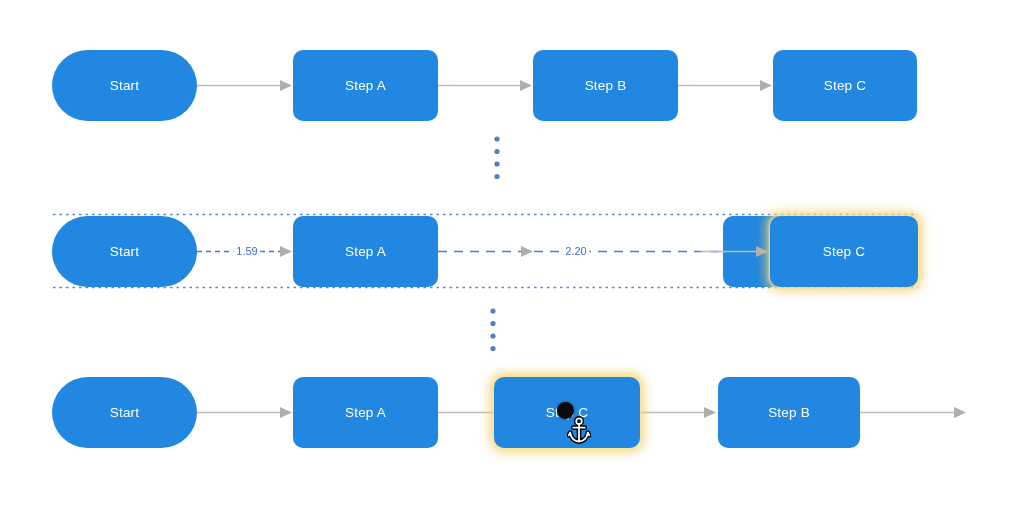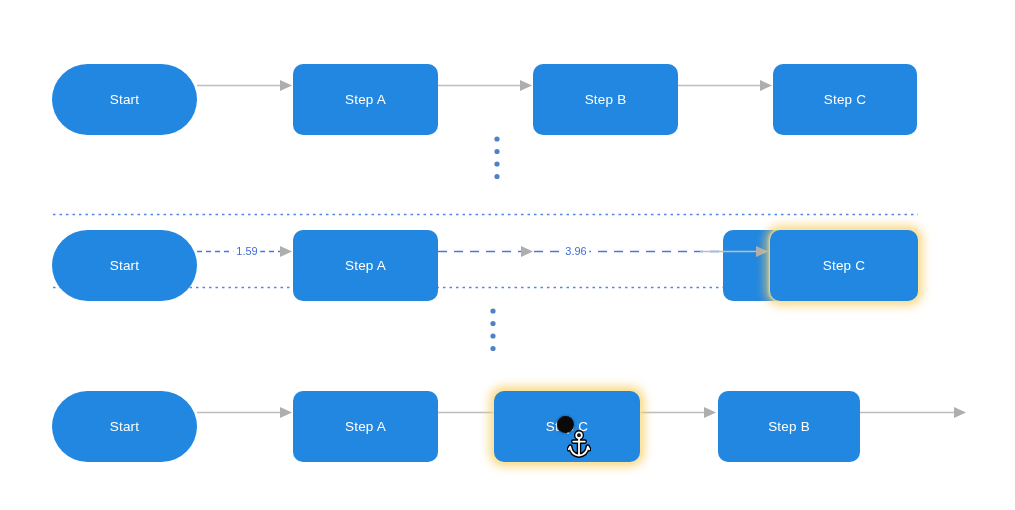--- a/index.html
+++ b/index.html
@@ -15,21 +15,21 @@
   #edges{position:absolute;left:0;top:0;z-index:1;}
   #drag-overlay{position:absolute;left:0;top:0;z-index:3;}
   .gray-line{stroke:var(--connector-gray);stroke-width:1.4;fill:none;}
   .gray-head{fill:var(--arrowhead-gray);stroke:none;}
   .blue-dash-short{stroke:var(--connector-blue);stroke-width:1.5;fill:none;stroke-dasharray:5 4;}
   .blue-dash-long{stroke:var(--connector-blue);stroke-width:1.5;fill:none;stroke-dasharray:9 7;}
   .guide{stroke:var(--guide-line-blue);stroke-width:1.3;fill:none;stroke-dasharray:2.5 4;}
   .edot{fill:var(--ellipsis-dot-blue);}
   .node{position:absolute;height:71px;background:var(--node-fill);border-radius:10px;
         display:flex;align-items:center;justify-content:center;z-index:2;
-        color:var(--node-text);font-size:13.5px;font-weight:500;letter-spacing:.2px;cursor:default;margin-top:14px;}
+        color:var(--node-text);font-size:13.5px;font-weight:500;letter-spacing:.2px;cursor:default;}
   .pill{border-radius:35.5px;}
   .selected{box-shadow:0 0 3px 1px rgba(250,228,150,.95), 0 0 10px 5px rgba(246,205,100,.7);z-index:4;}
   .edge-label{position:absolute;transform:translate(-50%,-50%);z-index:2;
         font-size:11px;color:var(--edge-label-blue);background:#ffffff;padding:0 3px;line-height:14px;}
   .drag-dot{position:absolute;width:17px;height:17px;border-radius:50%;background:var(--drag-handle);
         box-shadow:0 0 3px rgba(0,0,0,.45);z-index:5;}
   .cursor{position:absolute;z-index:6;}
 </style>
 </head>
 <body>
@@ -90,21 +90,21 @@
 
   <div class="node pill" style="left:52px;top:216px;width:145px">
     <span>Start</span>
     </div>
   <div class="node" style="left:293px;top:216px;width:145px">
     <span>Step A</span>
     </div>
   <div class="node" style="left:723px;top:216px;width:142px"></div>
 
   <div class="edge-label" style="left:247px;top:251px">1.59</div>
-  <div class="edge-label" style="left:576px;top:251px">3.96</div>
+  <div class="edge-label" style="left:576px;top:251px">2.20</div>
 
   <svg id="drag-overlay" width="1015" height="510">
     <line class="gray-line" x1="700" y1="251.5" x2="756" y2="251.5"></line>
     <polygon class="gray-head" points="756,246 768,251.5 756,257"></polygon>
   </svg>
 
   <div class="node selected" style="left:770px;top:216px;width:148px">
     <span>Step C</span>
     </div>
 

